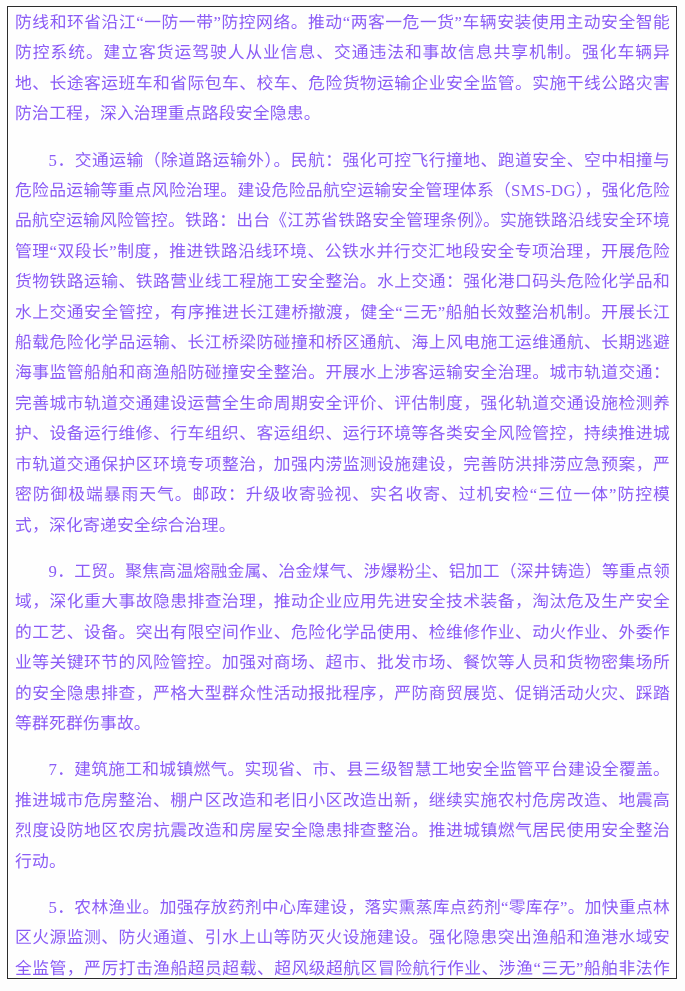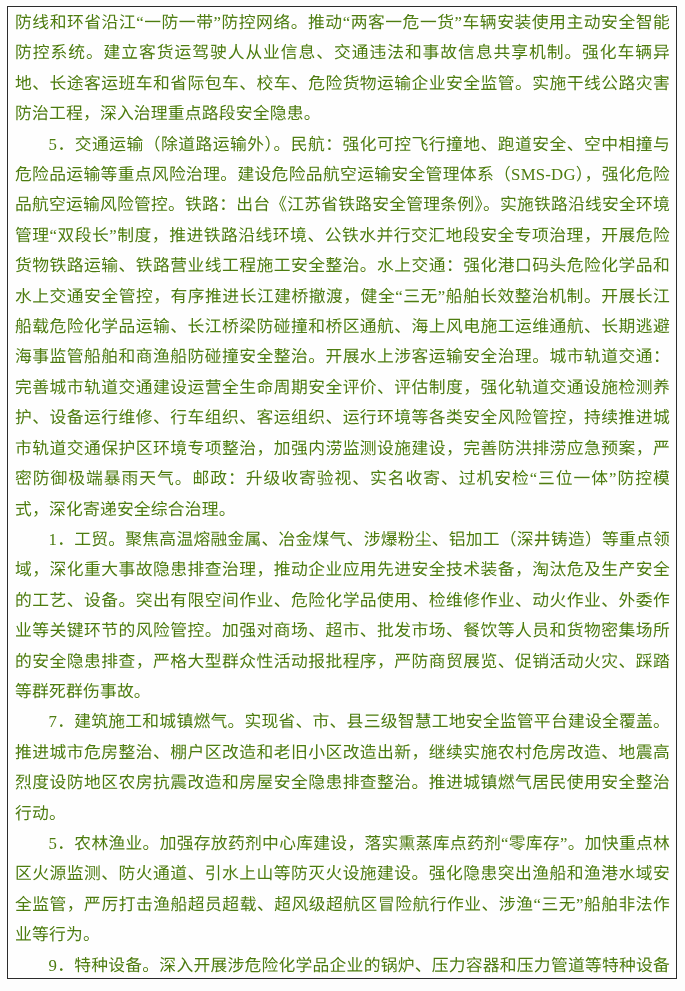--- a/index.html
+++ b/index.html
@@ -26,41 +26,42 @@
     overflow: hidden;
   }
   .text-block {
     box-sizing: border-box;
     width: 100%;
     height: 100%;
     padding: 1px 6px 0 7px;
     font-family: "Liberation Serif", "DejaVu Serif", serif;
     font-size: 16.8px;
     line-height: 30.4px;
-    color: #4d7c0f;
+    color: #8b5cf6;
     text-align: justify;
     text-justify: inter-ideograph;
     letter-spacing: 0.2px;
   }
   .para {
     margin: 0;
     padding: 0;
   }
   .para--indent {
     text-indent: 2em;
+    margin-top: 16px;
   }
 </style>
 </head>
 <body>
 
 <div class="page">
   <div class="page-frame">
     <div class="text-block">
       <p class="para">防线和环省沿江“一防一带”防控网络。推动“两客一危一货”车辆安装使用主动安全智能防控系统。建立客货运驾驶人从业信息、交通违法和事故信息共享机制。强化车辆异地、长途客运班车和省际包车、校车、危险货物运输企业安全监管。实施干线公路灾害防治工程，深入治理重点路段安全隐患。</p>
       <p class="para para--indent">5．交通运输（除道路运输外）。民航：强化可控飞行撞地、跑道安全、空中相撞与危险品运输等重点风险治理。建设危险品航空运输安全管理体系（SMS-DG），强化危险品航空运输风险管控。铁路：出台《江苏省铁路安全管理条例》。实施铁路沿线安全环境管理“双段长”制度，推进铁路沿线环境、公铁水并行交汇地段安全专项治理，开展危险货物铁路运输、铁路营业线工程施工安全整治。水上交通：强化港口码头危险化学品和水上交通安全管控，有序推进长江建桥撤渡，健全“三无”船舶长效整治机制。开展长江船载危险化学品运输、长江桥梁防碰撞和桥区通航、海上风电施工运维通航、长期逃避海事监管船舶和商渔船防碰撞安全整治。开展水上涉客运输安全治理。城市轨道交通：完善城市轨道交通建设运营全生命周期安全评价、评估制度，强化轨道交通设施检测养护、设备运行维修、行车组织、客运组织、运行环境等各类安全风险管控，持续推进城市轨道交通保护区环境专项整治，加强内涝监测设施建设，完善防洪排涝应急预案，严密防御极端暴雨天气。邮政：升级收寄验视、实名收寄、过机安检“三位一体”防控模式，深化寄递安全综合治理。</p>
-      <p class="para para--indent">1．工贸。聚焦高温熔融金属、冶金煤气、涉爆粉尘、铝加工（深井铸造）等重点领域，深化重大事故隐患排查治理，推动企业应用先进安全技术装备，淘汰危及生产安全的工艺、设备。突出有限空间作业、危险化学品使用、检维修作业、动火作业、外委作业等关键环节的风险管控。加强对商场、超市、批发市场、餐饮等人员和货物密集场所的安全隐患排查，严格大型群众性活动报批程序，严防商贸展览、促销活动火灾、踩踏等群死群伤事故。</p>
+      <p class="para para--indent">9．工贸。聚焦高温熔融金属、冶金煤气、涉爆粉尘、铝加工（深井铸造）等重点领域，深化重大事故隐患排查治理，推动企业应用先进安全技术装备，淘汰危及生产安全的工艺、设备。突出有限空间作业、危险化学品使用、检维修作业、动火作业、外委作业等关键环节的风险管控。加强对商场、超市、批发市场、餐饮等人员和货物密集场所的安全隐患排查，严格大型群众性活动报批程序，严防商贸展览、促销活动火灾、踩踏等群死群伤事故。</p>
       <p class="para para--indent">7．建筑施工和城镇燃气。实现省、市、县三级智慧工地安全监管平台建设全覆盖。推进城市危房整治、棚户区改造和老旧小区改造出新，继续实施农村危房改造、地震高烈度设防地区农房抗震改造和房屋安全隐患排查整治。推进城镇燃气居民使用安全整治行动。</p>
       <p class="para para--indent">5．农林渔业。加强存放药剂中心库建设，落实熏蒸库点药剂“零库存”。加快重点林区火源监测、防火通道、引水上山等防灭火设施建设。强化隐患突出渔船和渔港水域安全监管，严厉打击渔船超员超载、超风级超航区冒险航行作业、涉渔“三无”船舶非法作业等行为。</p>
       <p class="para para--indent">9．特种设备。深入开展涉危险化学品企业的锅炉、压力容器和压力管道等特种设备排查整治。加强对油气输送管道安装和使用过程中法定检验的监督抽查，开展房屋建筑和市政基础设施工程用起重机械制造环节专项抽查，做好电梯的监督检验、使用登记和技术保障等工作。严厉打击查处无证制造、无证安装、无证使用特种设备等违法行为。</p>
 
     </div>
   </div>
 </div>
 
 </body></html>

